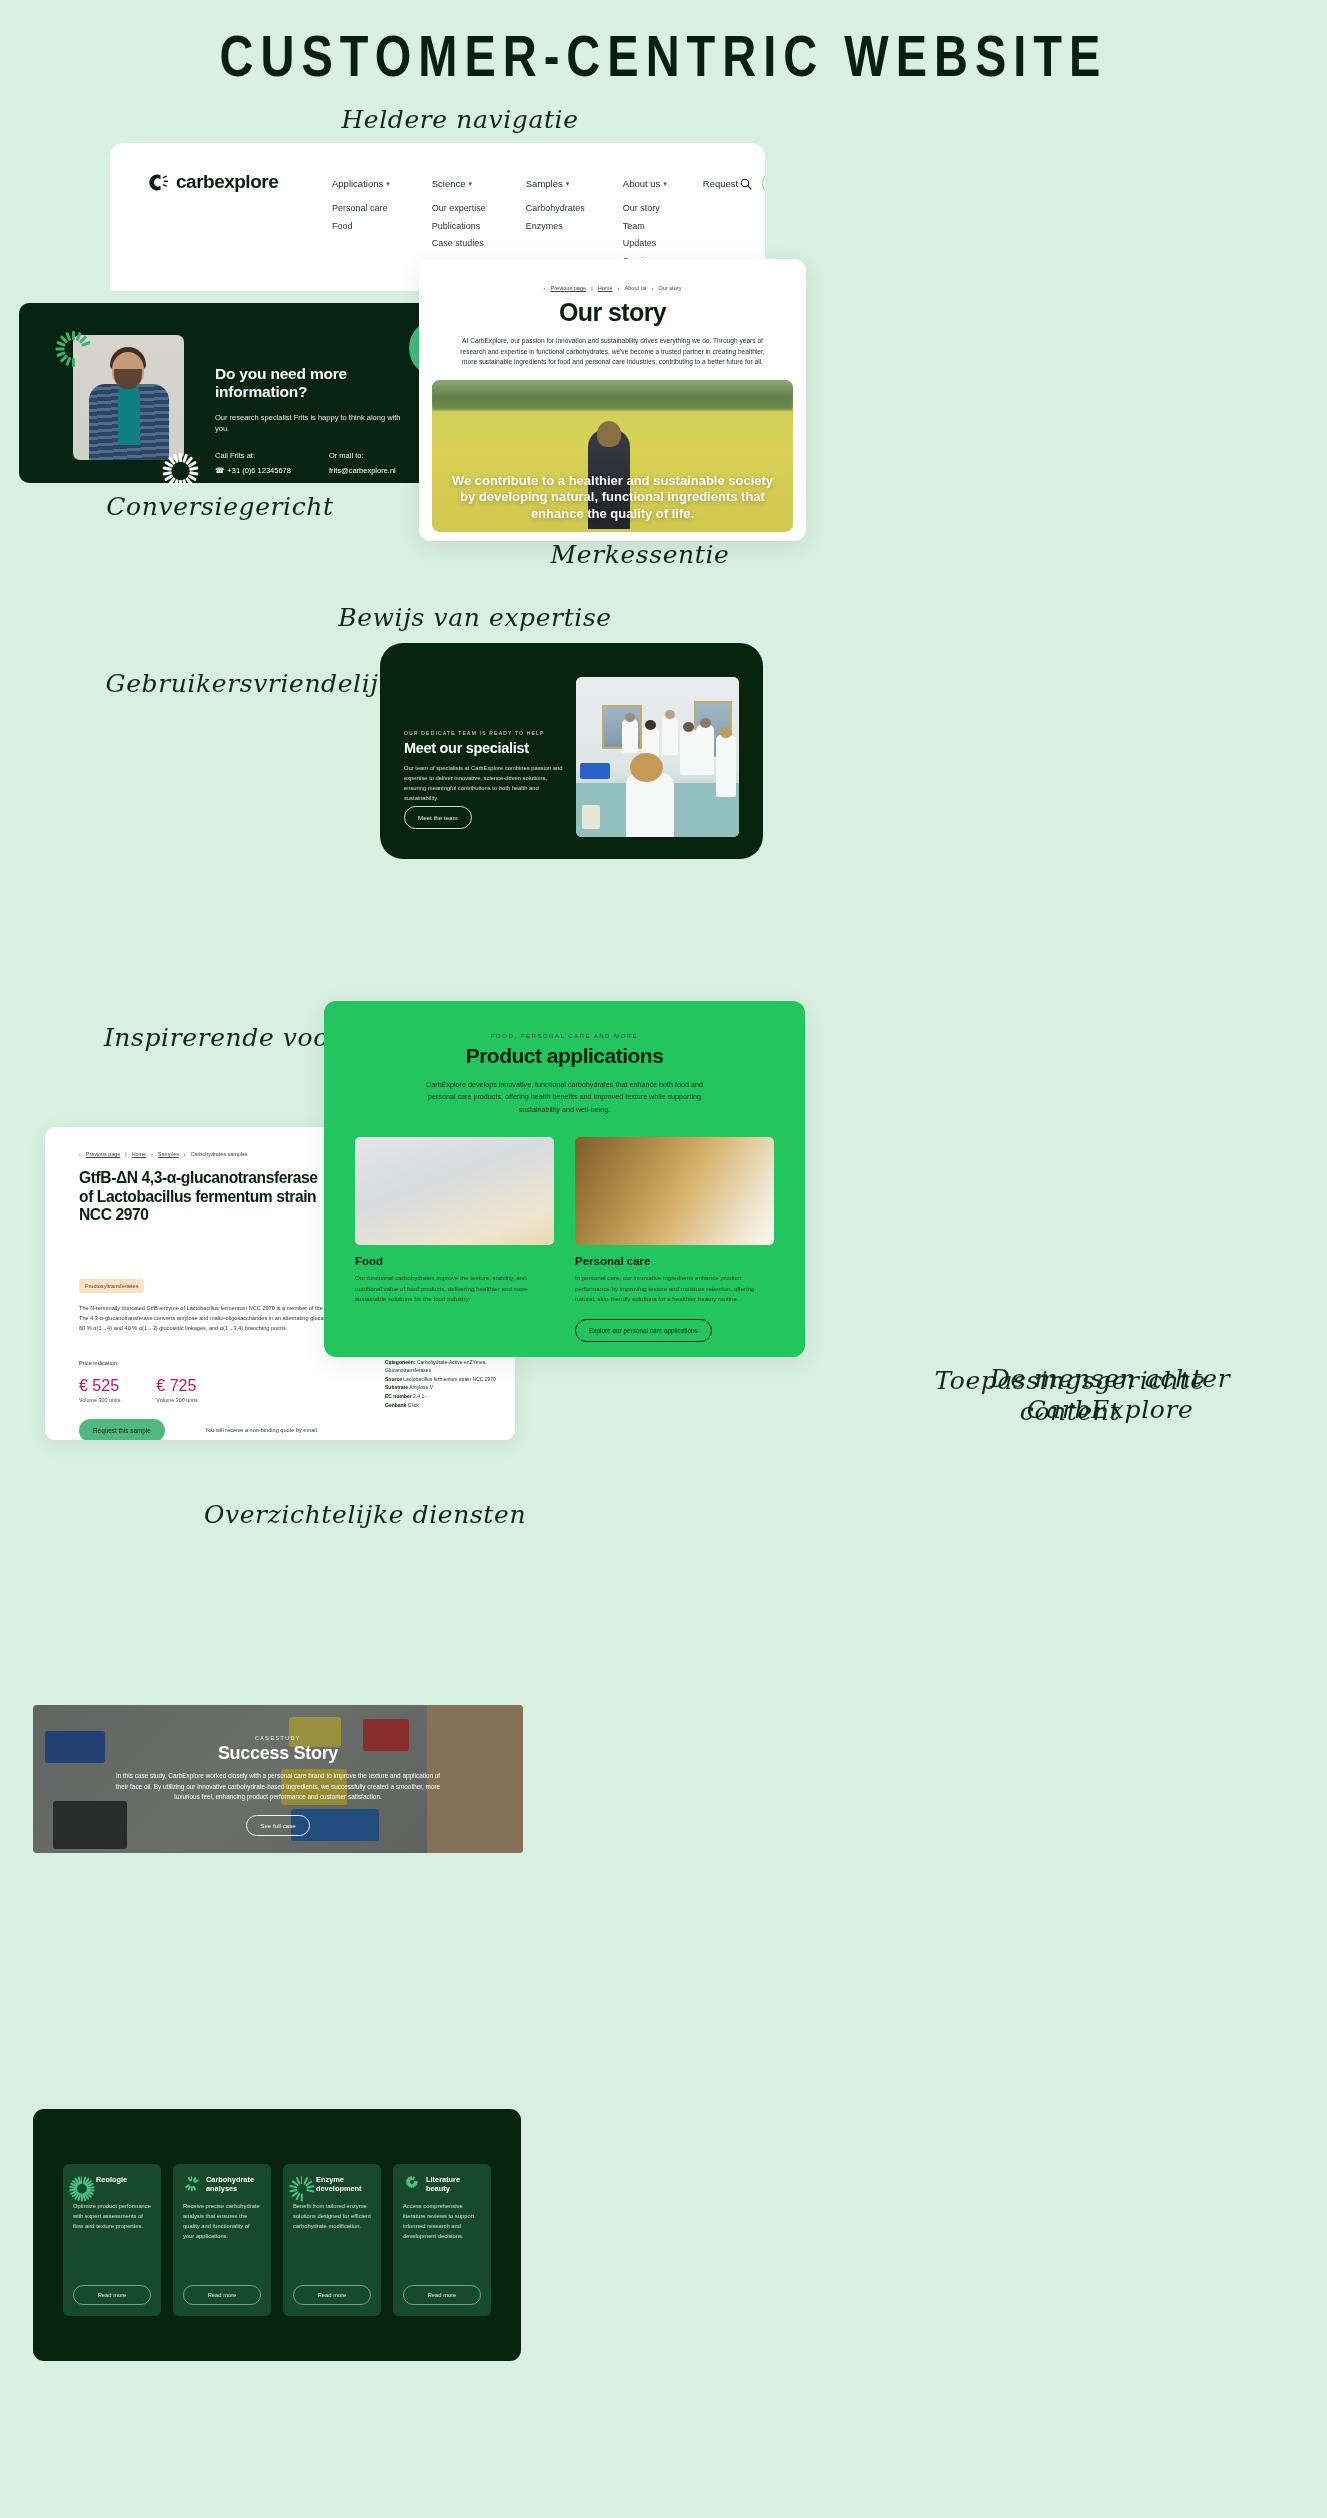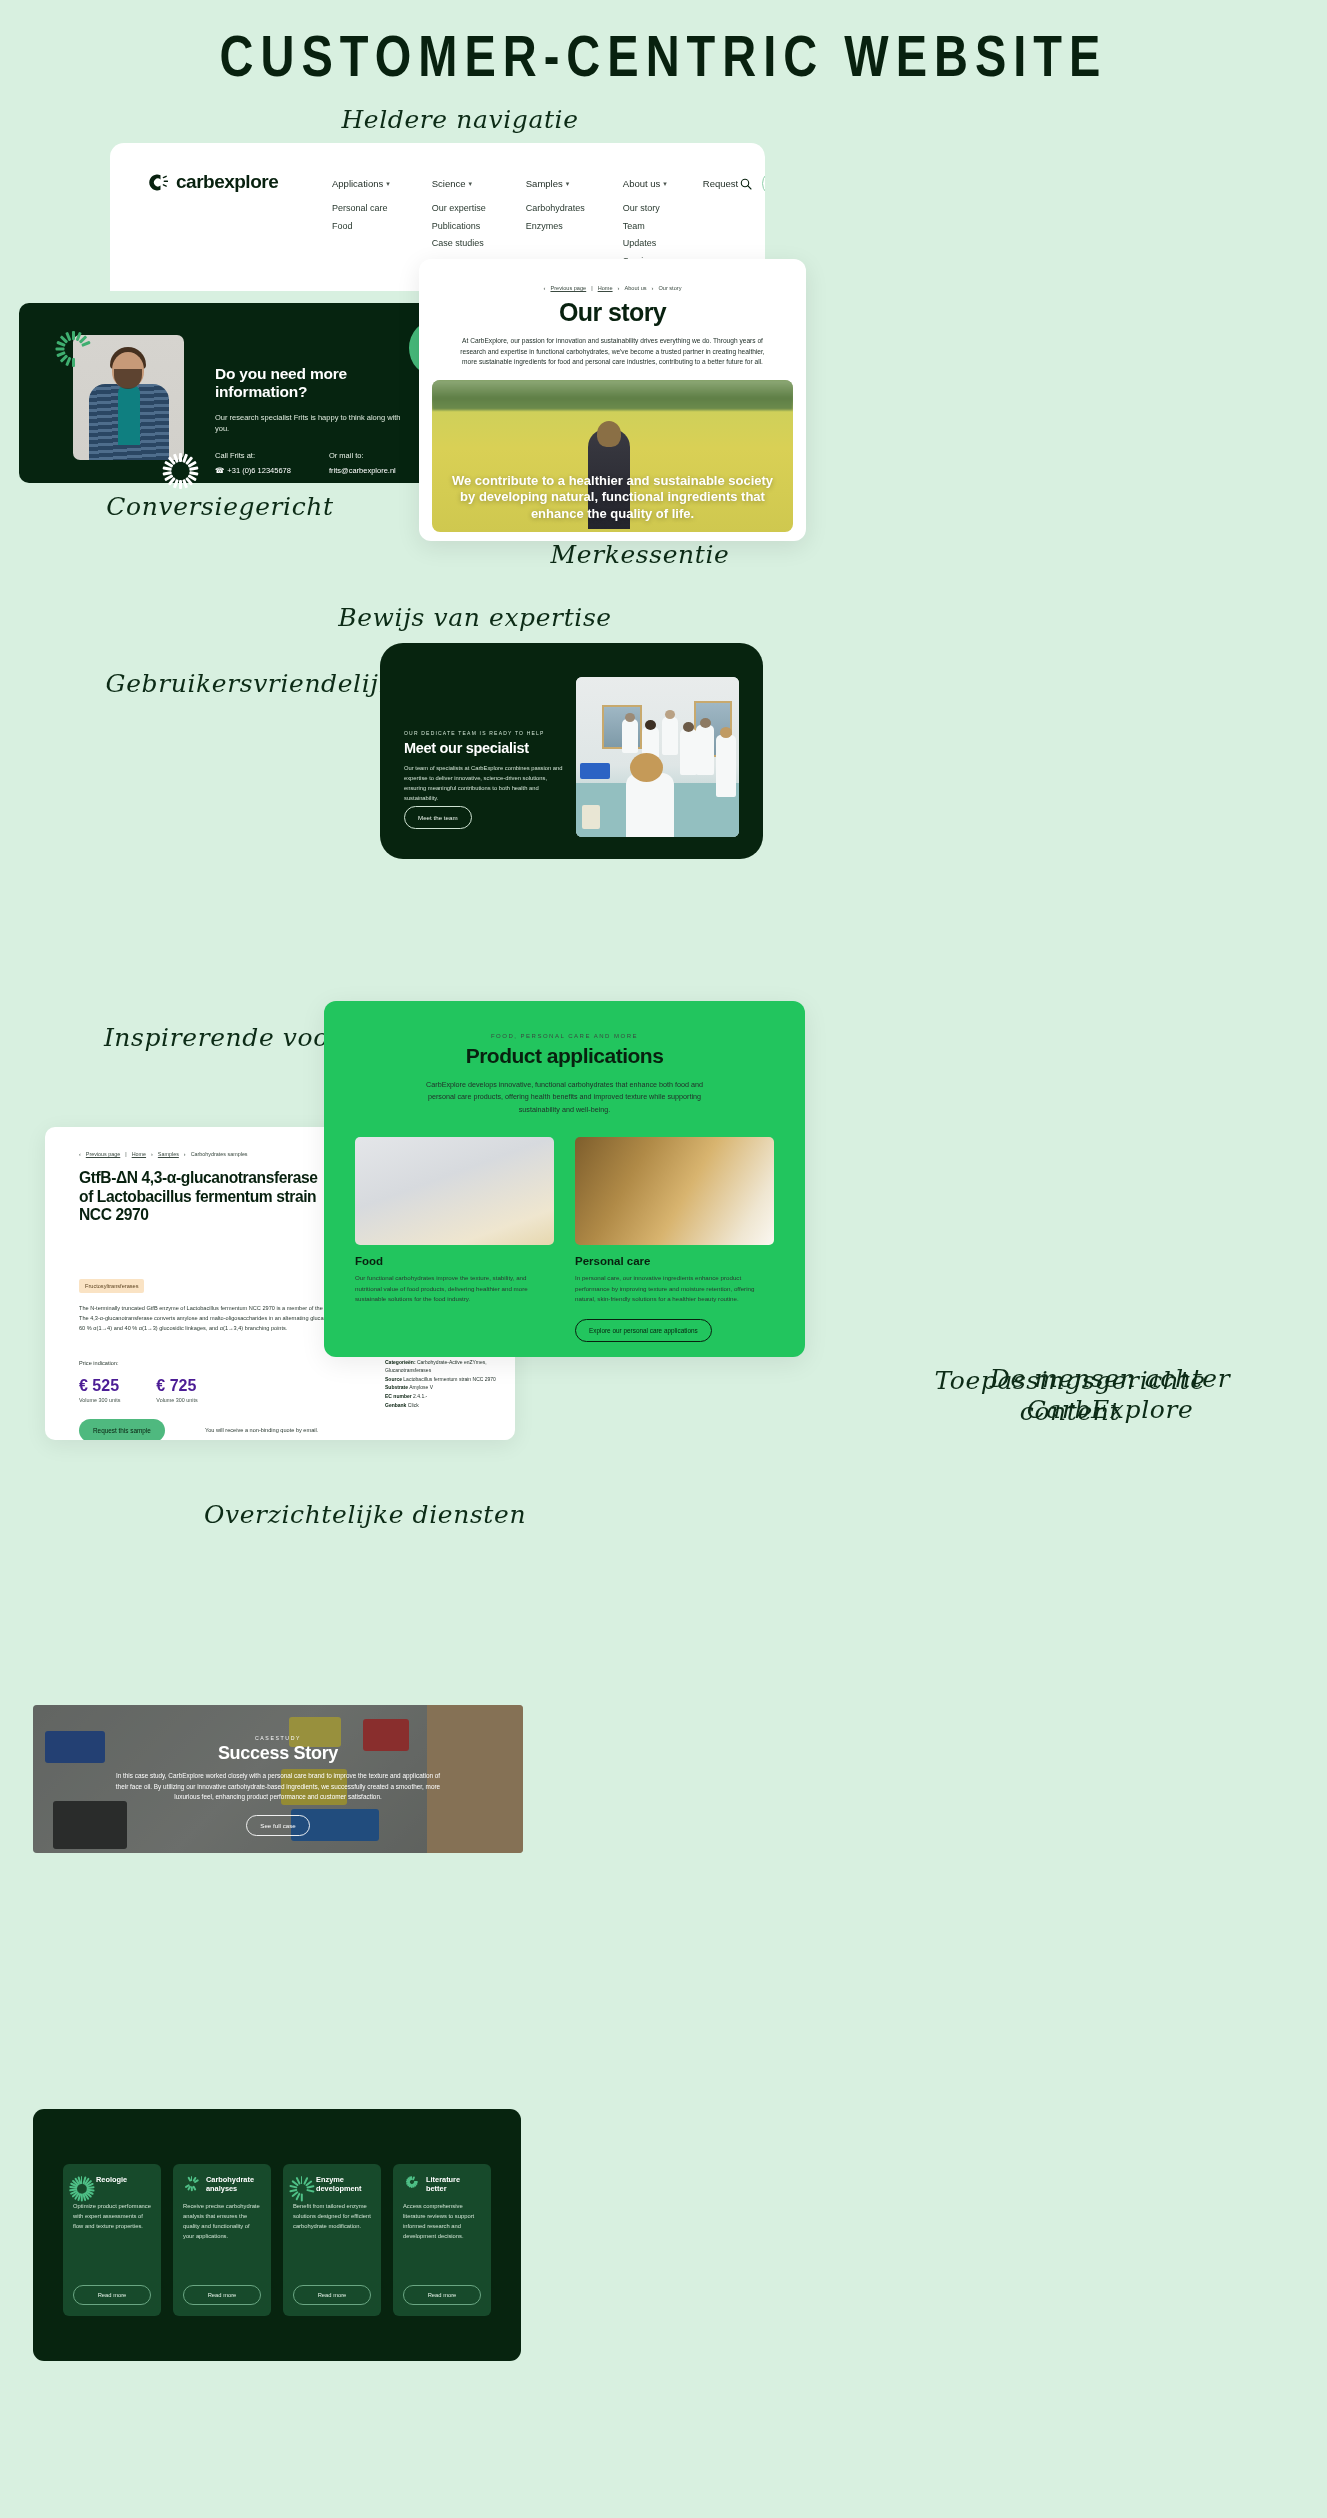--- a/index.html
+++ b/index.html
@@ -169,21 +169,21 @@
     position: absolute; left: 34px; top: 152px;
     background: #fae3c4; color: #5d4421; font-size: 5.6px;
     padding: 4px 6px; border-radius: 2px;
   }
   #sample-desc {
     position: absolute; left: 34px; top: 177px; width: 278px;
     font-size: 5.6px; line-height: 1.78; color: #2b3a32;
   }
   #sample-price-lbl { position: absolute; left: 34px; top: 233px; font-size: 5.6px; color: #2b3a32; }
   #sample-prices { position: absolute; left: 34px; top: 250px; display: flex; gap: 36px; }
-  .price-v { font-size: 16px; font-weight: 700; color: #4c1d95; }
+  .price-v { font-size: 16px; font-weight: 400; color: #be185d; }
   .price-s { margin-top: 2px; font-size: 5.4px; color: #43524a; }
   #req-btn {
     position: absolute; left: 34px; top: 292px;
     background: #4fb97f; color: #08210f; font-size: 6.4px;
     padding: 8px 14px; border-radius: 16px; white-space: nowrap;
   }
   #req-note { position: absolute; left: 160px; top: 300px; font-size: 5.6px; color: #2b3a32; }
   #molecule {
     position: absolute; left: 300px; top: 60px; width: 150px; height: 140px;
   }
@@ -759,19 +759,19 @@
             <i style="transform: rotate(157.5deg); height: 3.5px;"></i>
             <i style="transform: rotate(180deg); height: 3.5px;"></i>
             <i style="transform: rotate(202.5deg); height: 3.5px;"></i>
             <i style="transform: rotate(225deg); height: 3.5px;"></i>
             <i style="transform: rotate(247.5deg); height: 3.5px;"></i>
             <i style="transform: rotate(270deg); height: 3.5px;"></i>
             <i style="transform: rotate(292.5deg); height: 3.5px;"></i>
             <i style="transform: rotate(315deg); height: 3.5px;"></i>
             <i style="transform: rotate(337.5deg); height: 3.5px;"></i>
           </span>
-        <span class="svc-t">Literature better</span>
+        <span class="svc-t">Literature beauty</span>
       </div>
       <div class="svc-p">Access comprehensive literature reviews to support informed research and development decisions.</div>
       <div class="svc-btn">Read more</div>
     </div>
   </div>
 </div>
 
 </body></html>

